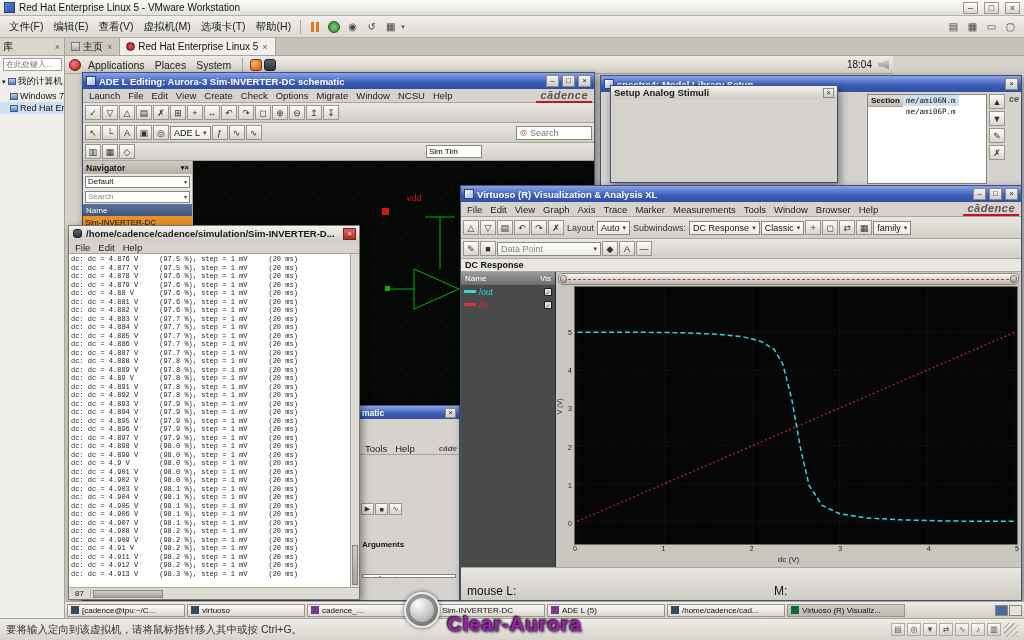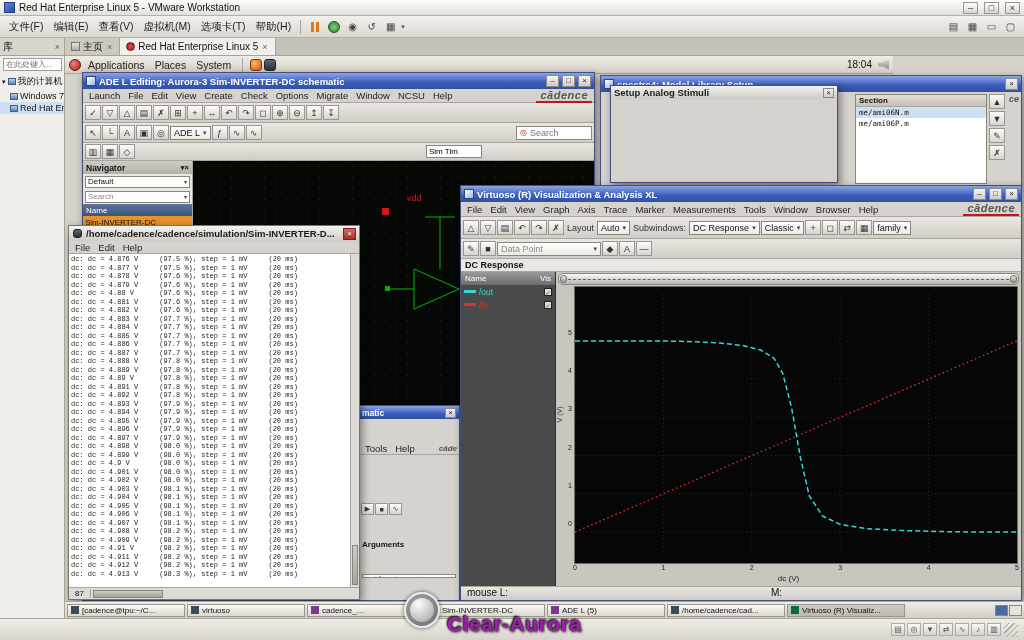--- a/index.html
+++ b/index.html
@@ -89,21 +89,21 @@
   #term-vscroll{width:9px;flex:none;background:#dedbd4;border-left:1px solid #aaa69c;position:relative;}
   #term-vthumb{position:absolute;left:1px;right:1px;bottom:2px;height:40px;background:linear-gradient(#cfccc5,#a8a49a);border:1px solid #8a867d;}
   #term-status{height:12px;flex:none;display:flex;align-items:center;background:#dedbd4;border-top:1px solid #aaa69c;font-size:8px;}
   #term-count{width:22px;text-align:center;border-right:1px solid #aaa69c;}
   #term-hthumb{width:70px;height:8px;margin-left:2px;background:linear-gradient(#cfccc5,#a8a49a);border:1px solid #8a867d;}
 
   
   #w-ml{left:535px;top:19px;width:422px;height:112px;z-index:20;}
   #ml-body{flex:1;display:flex;min-height:0;padding:2px;gap:2px;}
   #ml-brandcol{display:flex;flex-direction:column;align-items:flex-end;}
-  #ml-list{width:132px;margin-left:auto;display:flex;flex-direction:column;border:1px solid #8a867d;background:#fff;}
+  #ml-list{width:120px;margin-left:auto;display:flex;flex-direction:row;border:1px solid #8a867d;background:#fff;}
   #ml-sec{height:12px;background:linear-gradient(#e2dfd9,#c6c2b9);border-bottom:1px solid #a9a59c;font-size:8px;font-weight:bold;display:flex;align-items:center;padding:0 3px;}
   .mlrow{height:11px;font-family:"DejaVu Sans Mono",monospace;font-size:7.5px;display:flex;align-items:center;padding:0 3px;white-space:nowrap;overflow:hidden;}
   .mlrow.sel{background:#cfe0f2;}
   #ml-btns{width:18px;flex:none;display:flex;flex-direction:column;gap:2px;}
   #ml-btns .tic{width:16px;height:15px;}
 
   
   #w-st{left:545px;top:29px;width:228px;height:98px;z-index:25;}
   #st-typerow{height:16px;display:flex;align-items:center;gap:4px;padding:0 4px;font-size:8.5px;}
   .radio{width:8px;height:8px;border:1px solid #555;border-radius:50%;background:#fff;display:inline-block;flex:none;}
@@ -150,21 +150,21 @@
   #vx-slider .redline{position:absolute;left:4px;right:4px;top:5px;border-top:1.5px dashed #c23a2a;}
   #vx-slider .cap{position:absolute;top:1px;bottom:1px;width:7px;background:linear-gradient(#e8e6e1,#9a968d);border:1px solid #7a766d;border-radius:3px;}
   #vx-plotrow{flex:1;display:flex;min-height:0;}
   #vx-ygutter{width:18px;flex:none;position:relative;font-size:7px;color:#222;}
   .ytick{position:absolute;right:2px;width:14px;text-align:right;font-size:7px;}
   #vx-ylab{position:absolute;left:-4px;top:45%;transform:rotate(-90deg);font-size:7px;color:#333;}
   #vx-plotbox{flex:1;position:relative;background:#060606;border:1px solid #6e6a62;margin-right:3px;}
   #vx-xaxis{height:10px;flex:none;position:relative;font-size:7px;color:#222;}
   .xtick{position:absolute;width:14px;text-align:center;font-size:7px;}
   #vx-xlab{height:12px;flex:none;text-align:center;font-size:8px;color:#222;}
-  #vx-status{height:14px;flex:none;display:flex;align-items:flex-end;gap:30px;background:linear-gradient(#e9e7e2,#cfccc5);border-top:1px solid #a9a59c;font-size:10px;padding:2px 6px;}
+  #vx-status{height:14px;flex:none;display:flex;align-items:flex-start;gap:30px;background:linear-gradient(#e9e7e2,#cfccc5);border-top:1px solid #a9a59c;font-size:12px;padding:16px 6px;}
 
   
   #taskbar{position:absolute;left:0;top:545px;width:959px;height:17px;background:linear-gradient(#efece6,#d2cec6);border-top:1px solid #a9a59c;display:flex;align-items:center;padding:0 2px;gap:2px;z-index:40;}
   .tkb{flex:0 1 118px;min-width:40px;height:13px;border:1px solid #9a968d;background:linear-gradient(#fbfaf7,#dcd8d0);display:flex;align-items:center;gap:3px;padding:0 3px;overflow:hidden;}
   .tkb.on{background:linear-gradient(#cfccc5,#bdb9b0);}
   .tki{width:8px;height:8px;flex:none;background:#3a4a58;}
   .tki-graph,.tki-schematic{background:#0a6a3a;}
   .tki-app{background:#7a3a8a;}
   .tkl{font-size:8px;white-space:nowrap;overflow:hidden;text-overflow:ellipsis;}
   #pager{margin-left:auto;display:flex;gap:1px;flex:none;}
@@ -720,20 +720,21 @@
           </div>
         </div>
       <div id="pager">
         <span class="pgc on"></span>
         <span class="pgc"></span>
       </div>
     </div>
   </div>
 
   <div id="vmw-statusbar">
+    <span class="hint">要将输入定向到该虚拟机，请将鼠标指针移入其中或按 Ctrl+G。</span>
     <span class="spacer"></span>
     <span id="vmw-status-icons" style="display:flex;gap:2px;">
         <span class="sti ti-hdd">▤</span>
         <span class="sti ti-cdrom">◎</span>
         <span class="sti ti-floppy">▼</span>
         <span class="sti ti-network">⇄</span>
         <span class="sti ti-usb">∿</span>
         <span class="sti ti-sound">♪</span>
         <span class="sti ti-printer">▥</span>
       </span>

